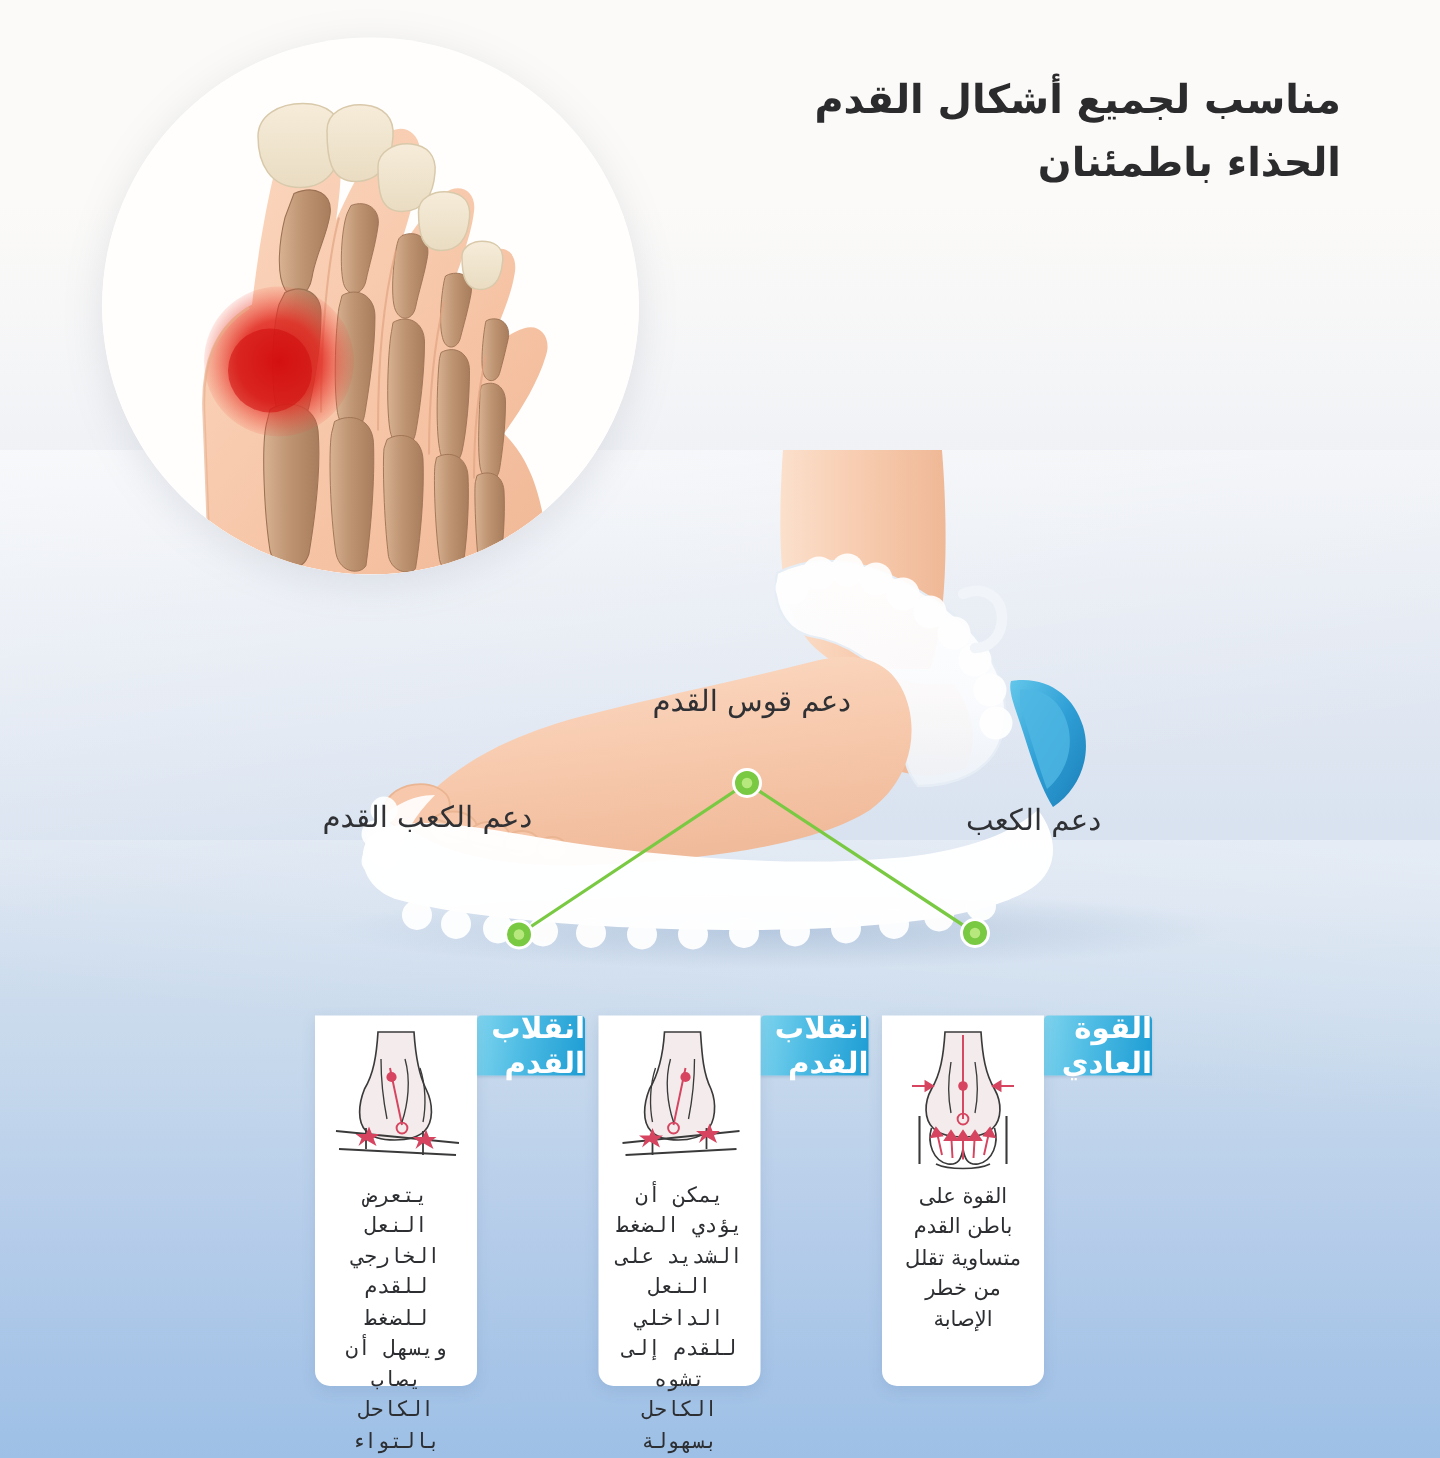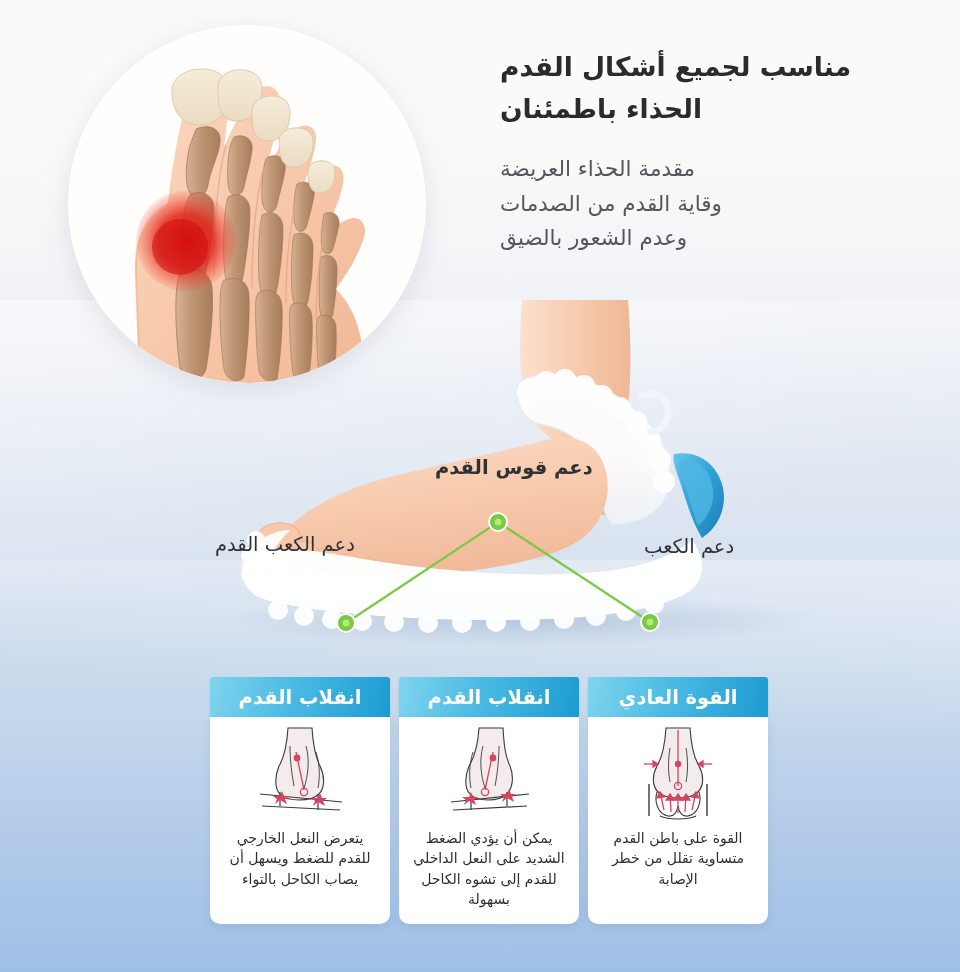--- a/index.html
+++ b/index.html
@@ -51,23 +51,23 @@
     border-radius:50%;
     background:#fffefc;
     box-shadow:0 6px 26px rgba(120,130,150,0.18);
     overflow:hidden;
   }
   .xray-circle svg { display:block; width:100%; height:100%; }
 
   
   .headline-block {
     position:absolute;
-    right:40px; top:46px;
+    right:66px; top:46px;
     width:420px;
-    text-align:left;
+    text-align:right;
   }
   .headline {
     font-size:26.5px;
     font-weight:bold;
     color:#2b2b2d;
     line-height:1.58;
     letter-spacing:0px;
   }
   .subhead {
     margin-top:22px;
@@ -85,37 +85,36 @@
   }
   .shoe-area svg { display:block; width:100%; height:100%; }
 
   .callout {
     position:absolute;
     font-size:19.5px;
     color:#2f3134;
     white-space:nowrap;
     line-height:1;
   }
-  .callout.arch  { left:435px; top:458px;font-weight:bold; }
+  .callout.arch  { left:435px; top:458px; }
   .callout.sole  { left:215px; top:535px; }
   .callout.heel  { left:644px; top:537px; }
 
   
   .cards {
     position:absolute;
     left:210px; top:677px;
     width:558px; height:247px;
     display:flex;
     gap:9px;
   }
   .card {
     position:relative;
     width:211px;
     display:flex;
-    flex-direction:column;
   }
   .card-head {
     height:40px;
     border-radius:3px 3px 0 0;
     background:linear-gradient(100deg,#7fd4ee 0%,#4ebce4 42%,#1c9cd3 100%);
     color:#ffffff;
     font-size:19.5px;
     font-weight:bold;
     display:flex;
     align-items:center;
@@ -139,21 +138,21 @@
   }
   .card-figure svg { display:block; width:100%; height:100%; }
   .card-caption {
     font-size:14px;
     line-height:1.46;
     color:#2c2e31;
     text-align:center;
     padding:0 4px;
   }
   
-  .card.overflow .card-caption { margin-bottom:-20px; }
+  .card.overflow .card-caption { margin-bottom:-20px;font-family:Liberation Mono, monospace; }
 
 </style>
 </head>
 <body>
 
 <div id="stage">
 
   <div class="sheen"></div>
   <div class="sheen2"></div>
 
@@ -270,25 +269,20 @@
 
         <path d="M72 358 L68 252 C66 216 76 194 98 180" fill="none" stroke="#e8ad8b" stroke-width="2" opacity="0.65"></path>
       </g>
     </svg>
   </div>
 
   <div class="headline-block">
     <div class="headline">
       <div>مناسب لجميع أشكال القدم</div>
       <div>الحذاء باطمئنان</div>
-    </div>
-    <div class="subhead">
-      <div>مقدمة الحذاء العريضة</div>
-      <div>وقاية القدم من الصدمات</div>
-      <div>وعدم الشعور بالضيق</div>
     </div>
   </div>
 
   <div class="shoe-area">
     <svg viewBox="0 0 730 350" aria-hidden="true">
       <defs>
         <linearGradient id="legG" x1="0" y1="0" x2="1" y2="0">
           <stop offset="0%" stop-color="#fbe0cc"></stop>
           <stop offset="45%" stop-color="#f8cdb1"></stop>
           <stop offset="100%" stop-color="#efb896"></stop>

